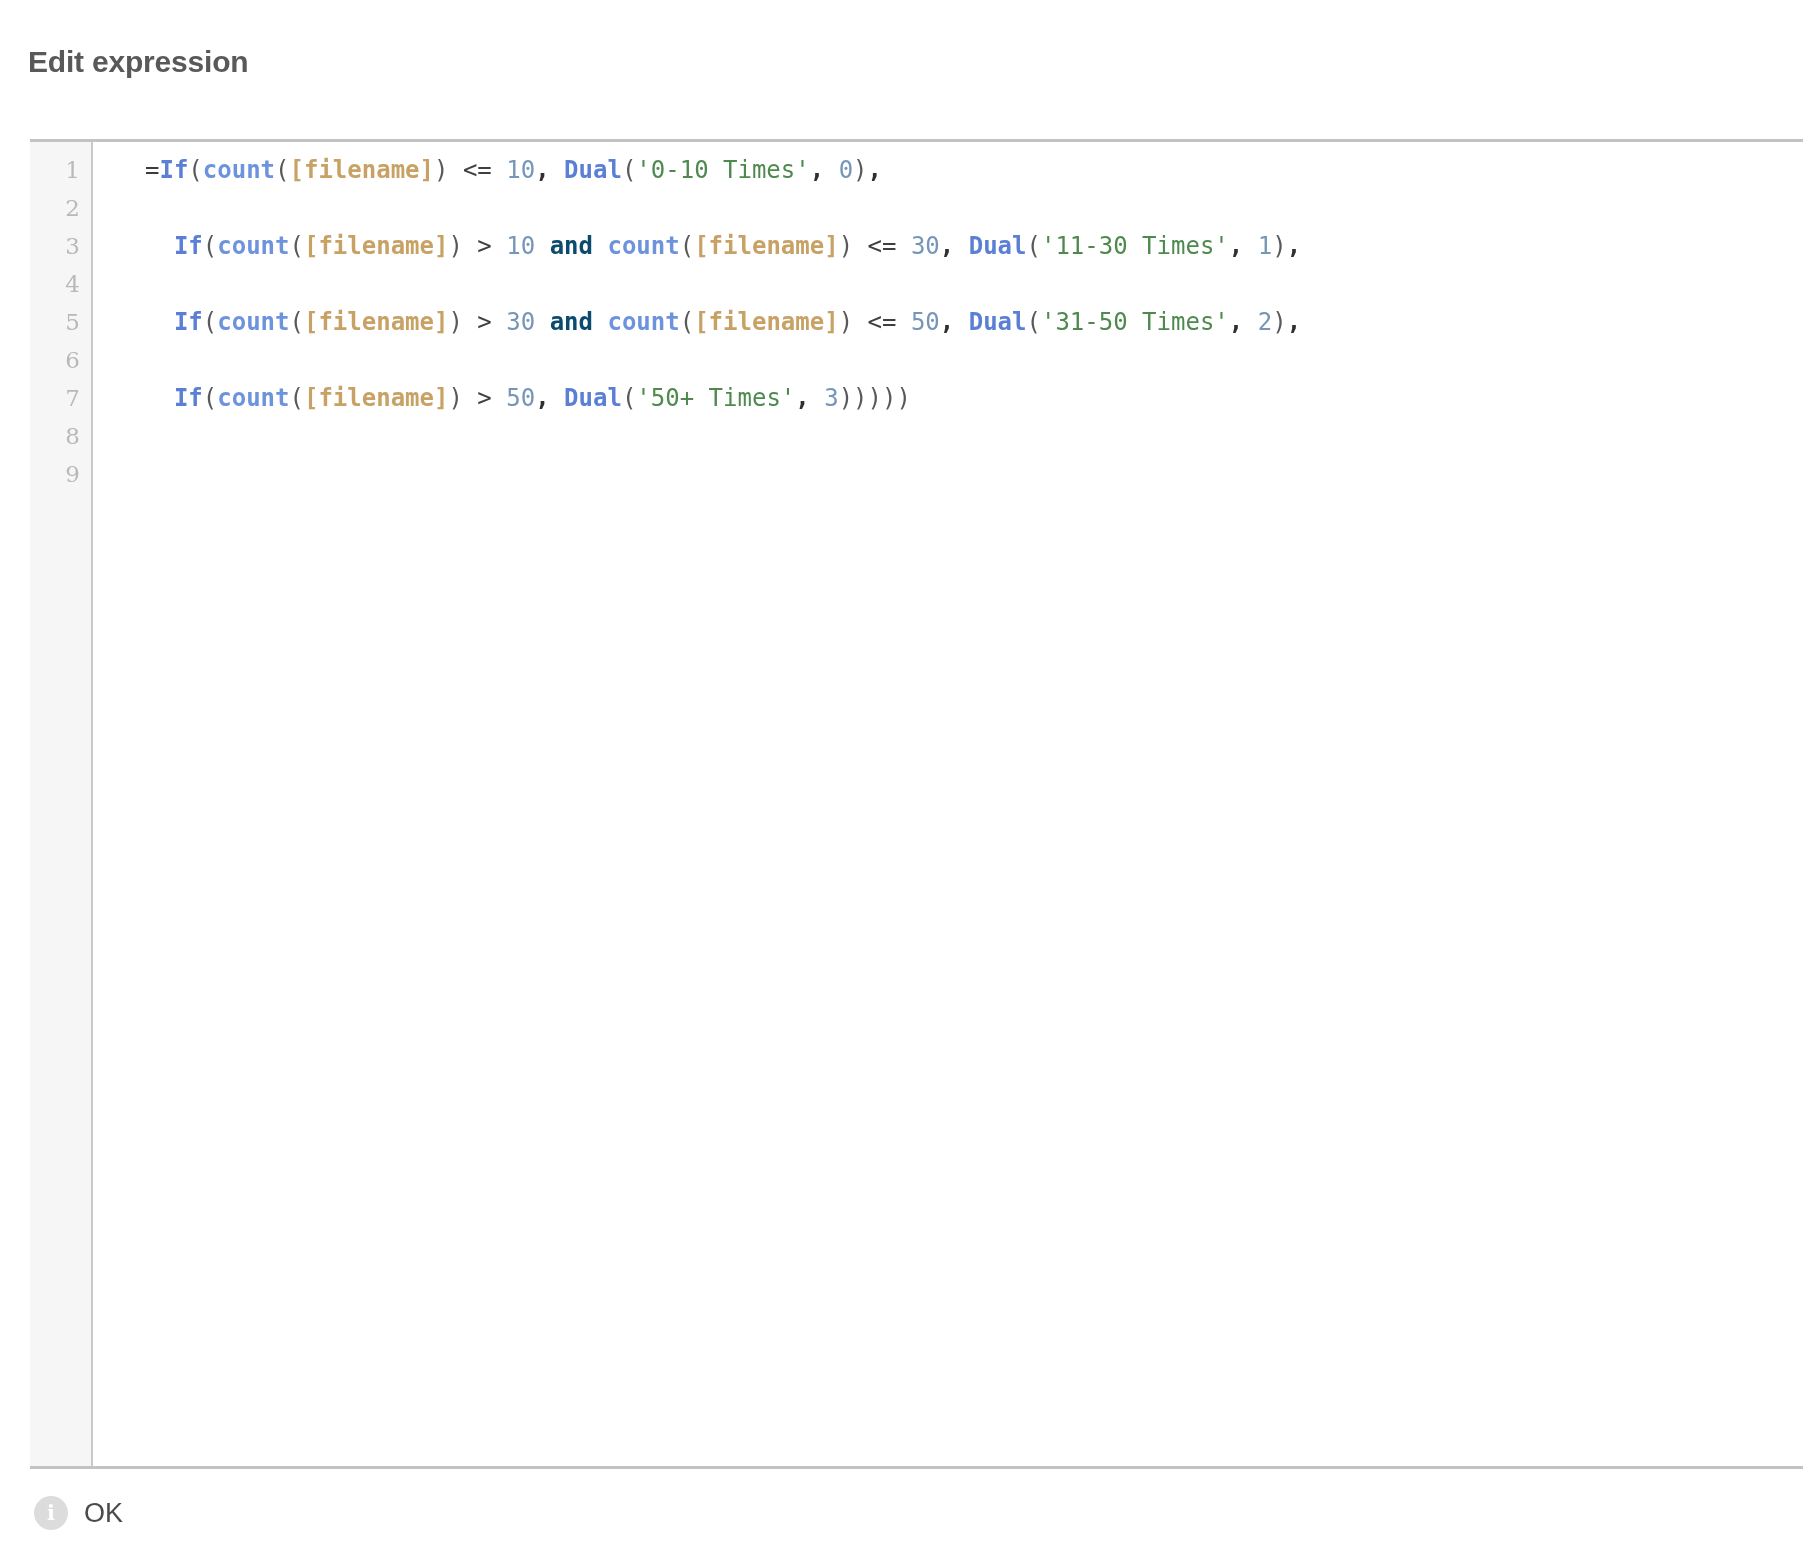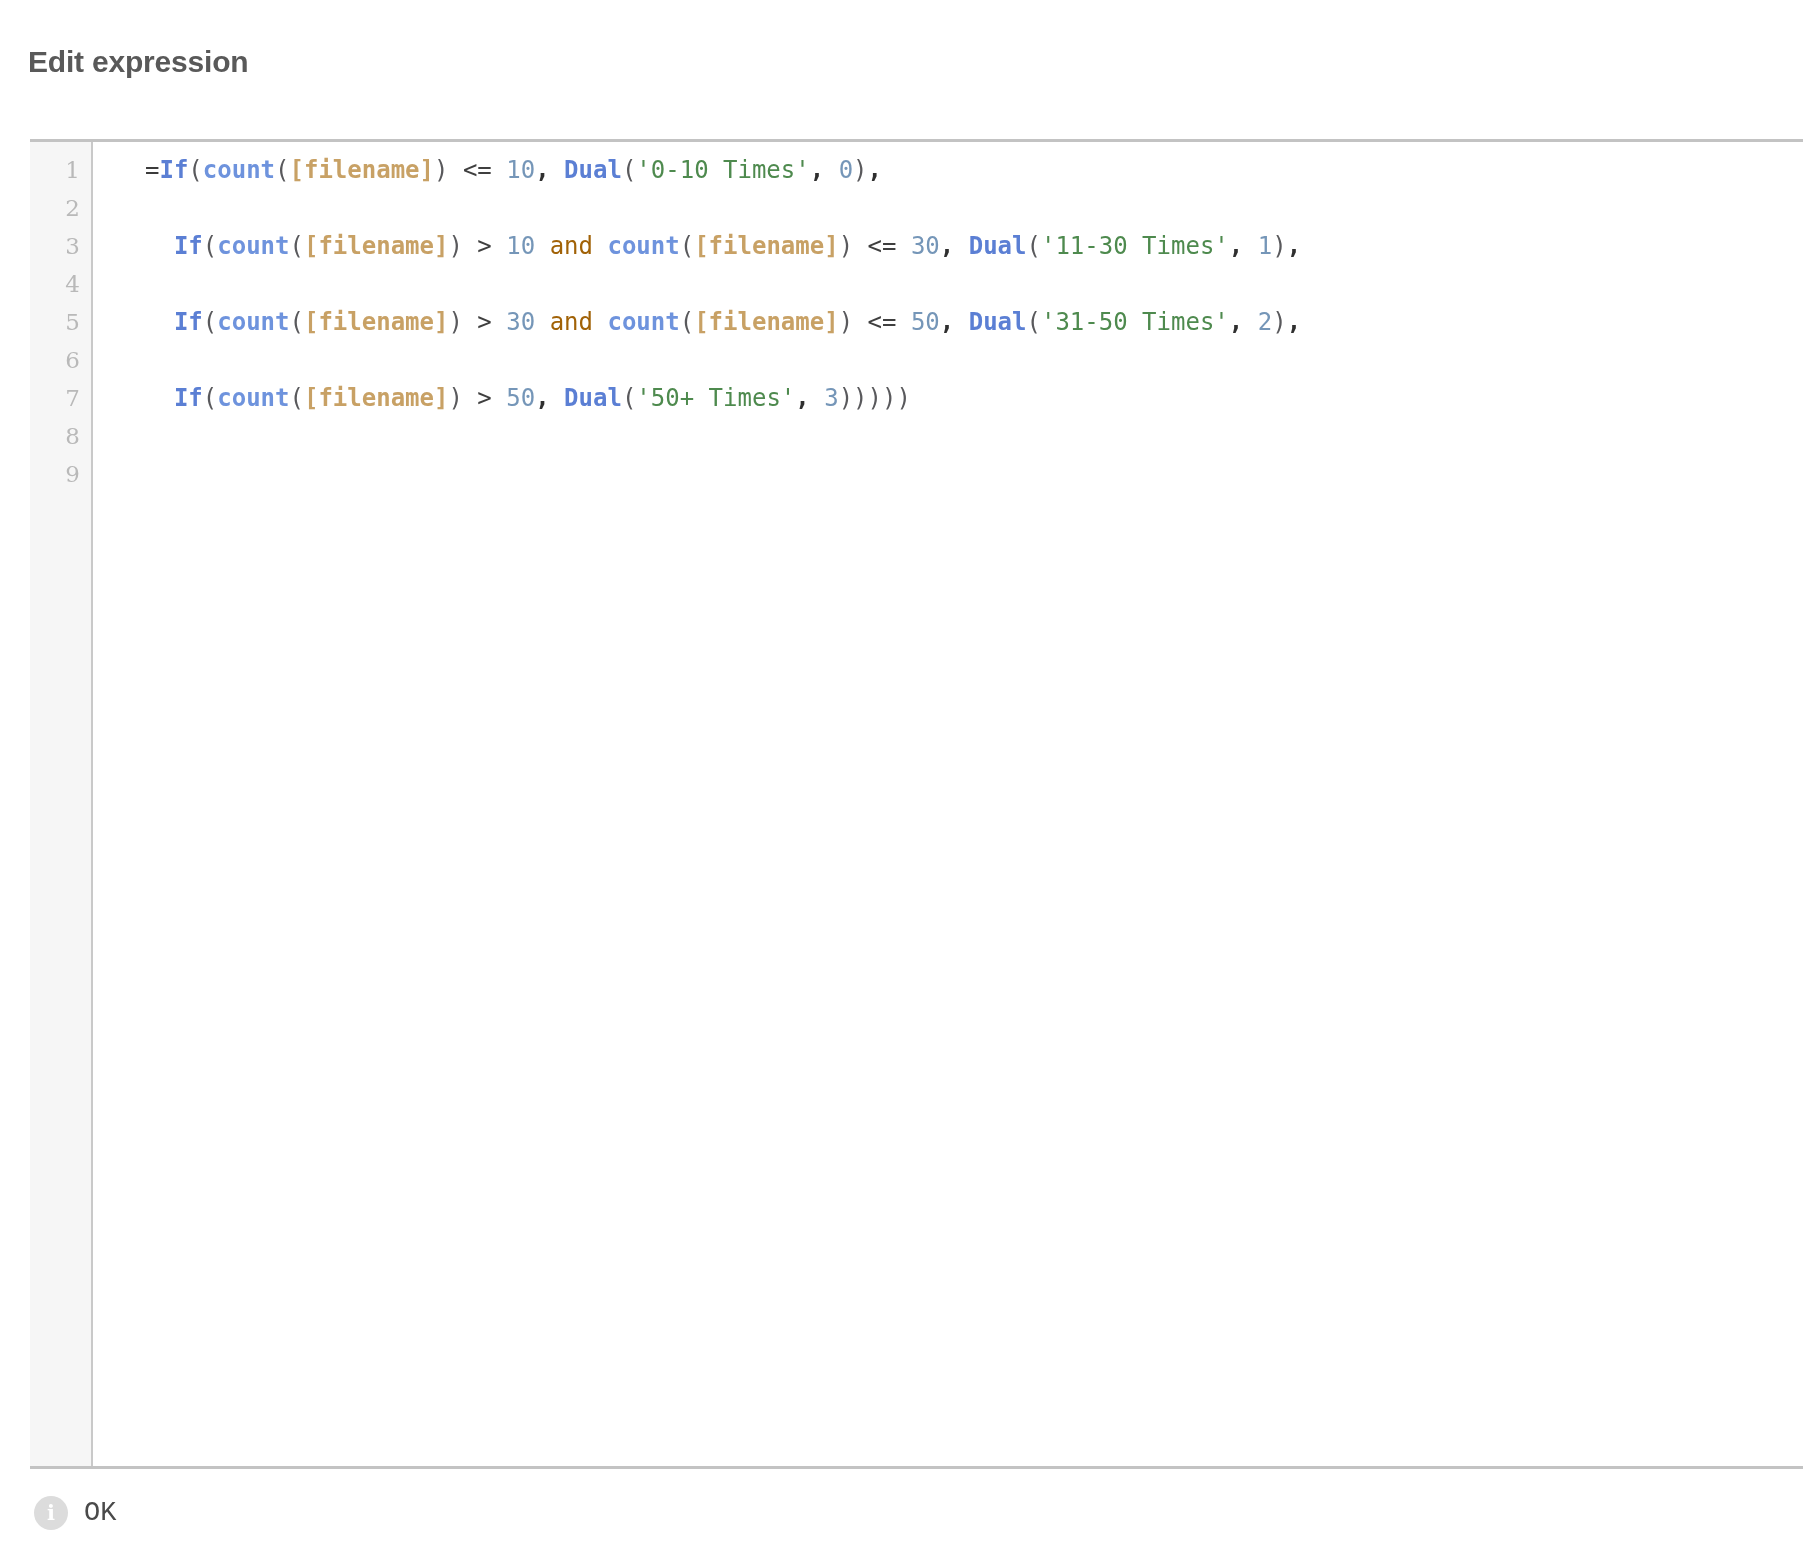--- a/index.html
+++ b/index.html
@@ -91,21 +91,21 @@
 
   
   .tok-plain    { color: #3b3b3b; }
   .tok-func     { color: #5b7fd4; font-weight: bold; }
   .tok-agg      { color: #6e93dd; font-weight: bold; }
   .tok-field    { color: #c8a165; font-weight: bold; }
   .tok-paren    { color: #59595c; }
   .tok-op       { color: #3f3f3f; }
   .tok-num      { color: #7596b8; }
   .tok-str      { color: #4e8a4e; }
-  .tok-kw       { color: #a16207; font-weight: normal; }
+  .tok-kw       { color: #0c4a6e; font-weight: bold; }
   .tok-comma    { color: #2f2f2f; font-weight: bold; }
 
   
   .footer {
     position: absolute;
     left: 34px;
     top: 1493px;
     display: flex;
     align-items: center;
     height: 40px;
@@ -129,21 +129,21 @@
     font-family: "DejaVu Serif", "Liberation Serif", serif;
     line-height: 1;
     position: relative;
     top: -1px;
   }
 
   .footer-label {
     margin-left: 16px;
     font-size: 27px;
     color: #4a4a4a;
-    font-family: Liberation Mono, monospace;
+    font-family: Liberation Sans, sans-serif;
     line-height: 34px;
   }
 </style>
 </head>
 <body>
 
 <div class="page">
 
   <div class="page-title">Edit expression</div>
 

